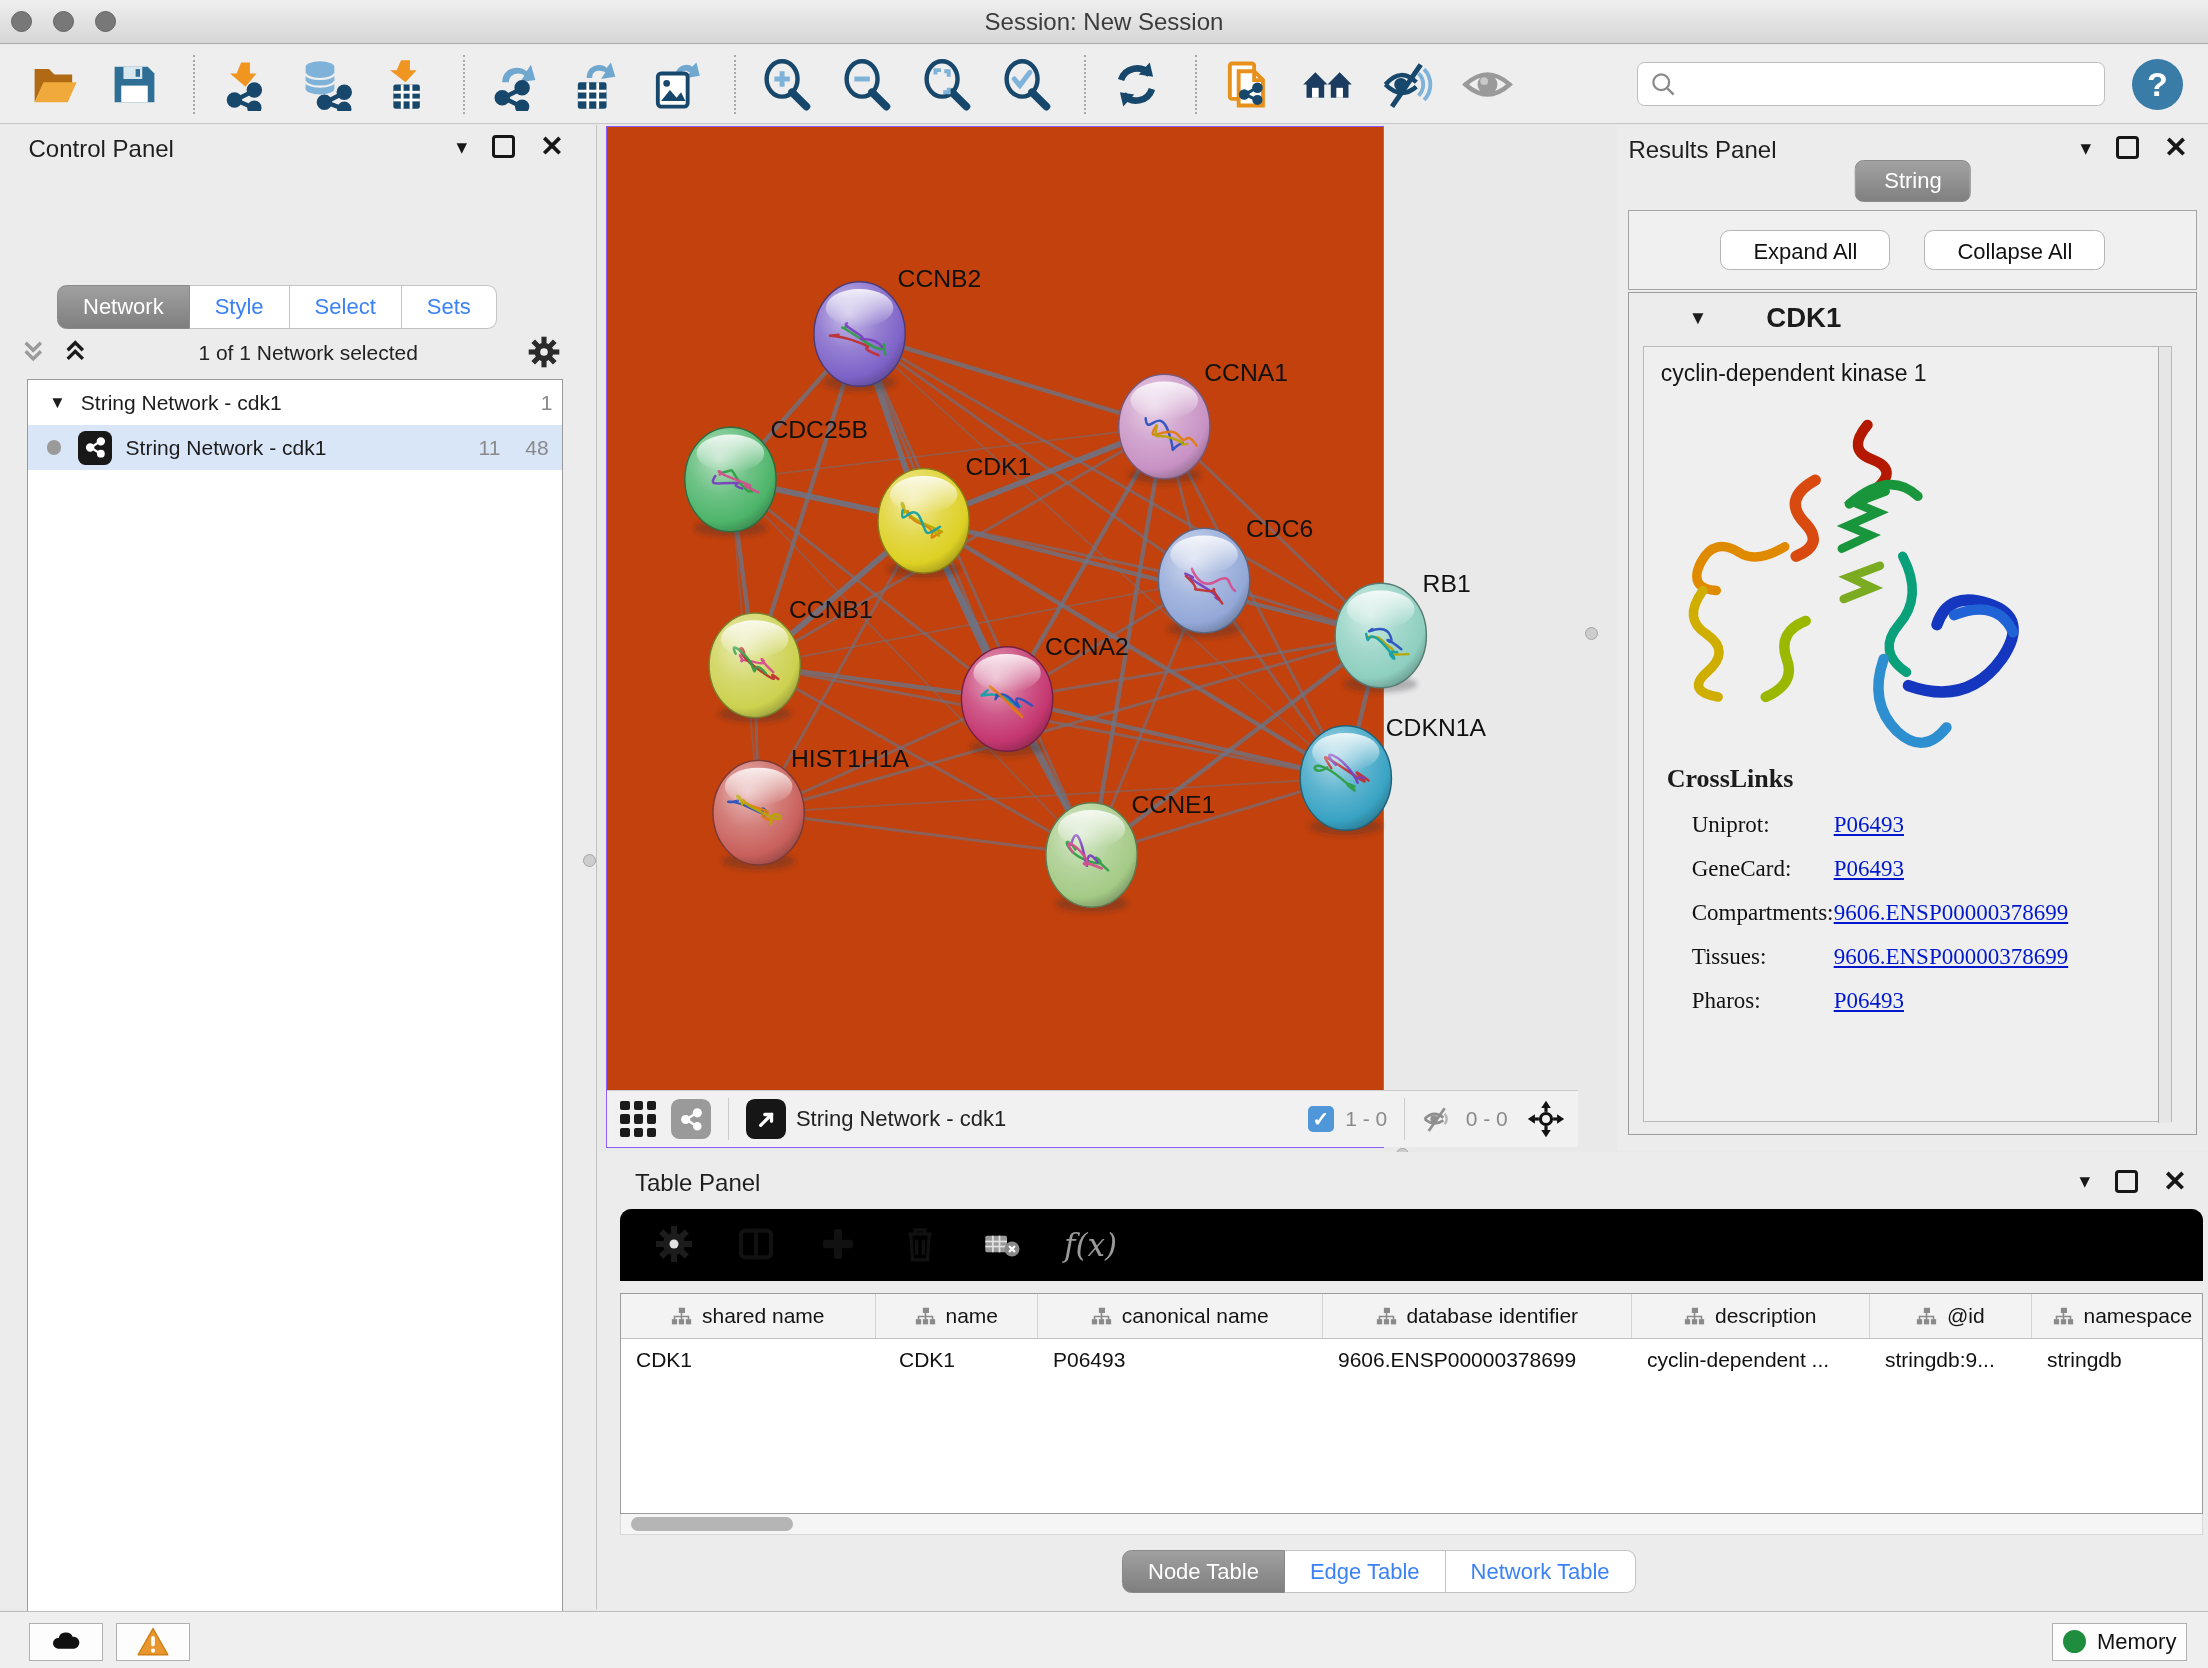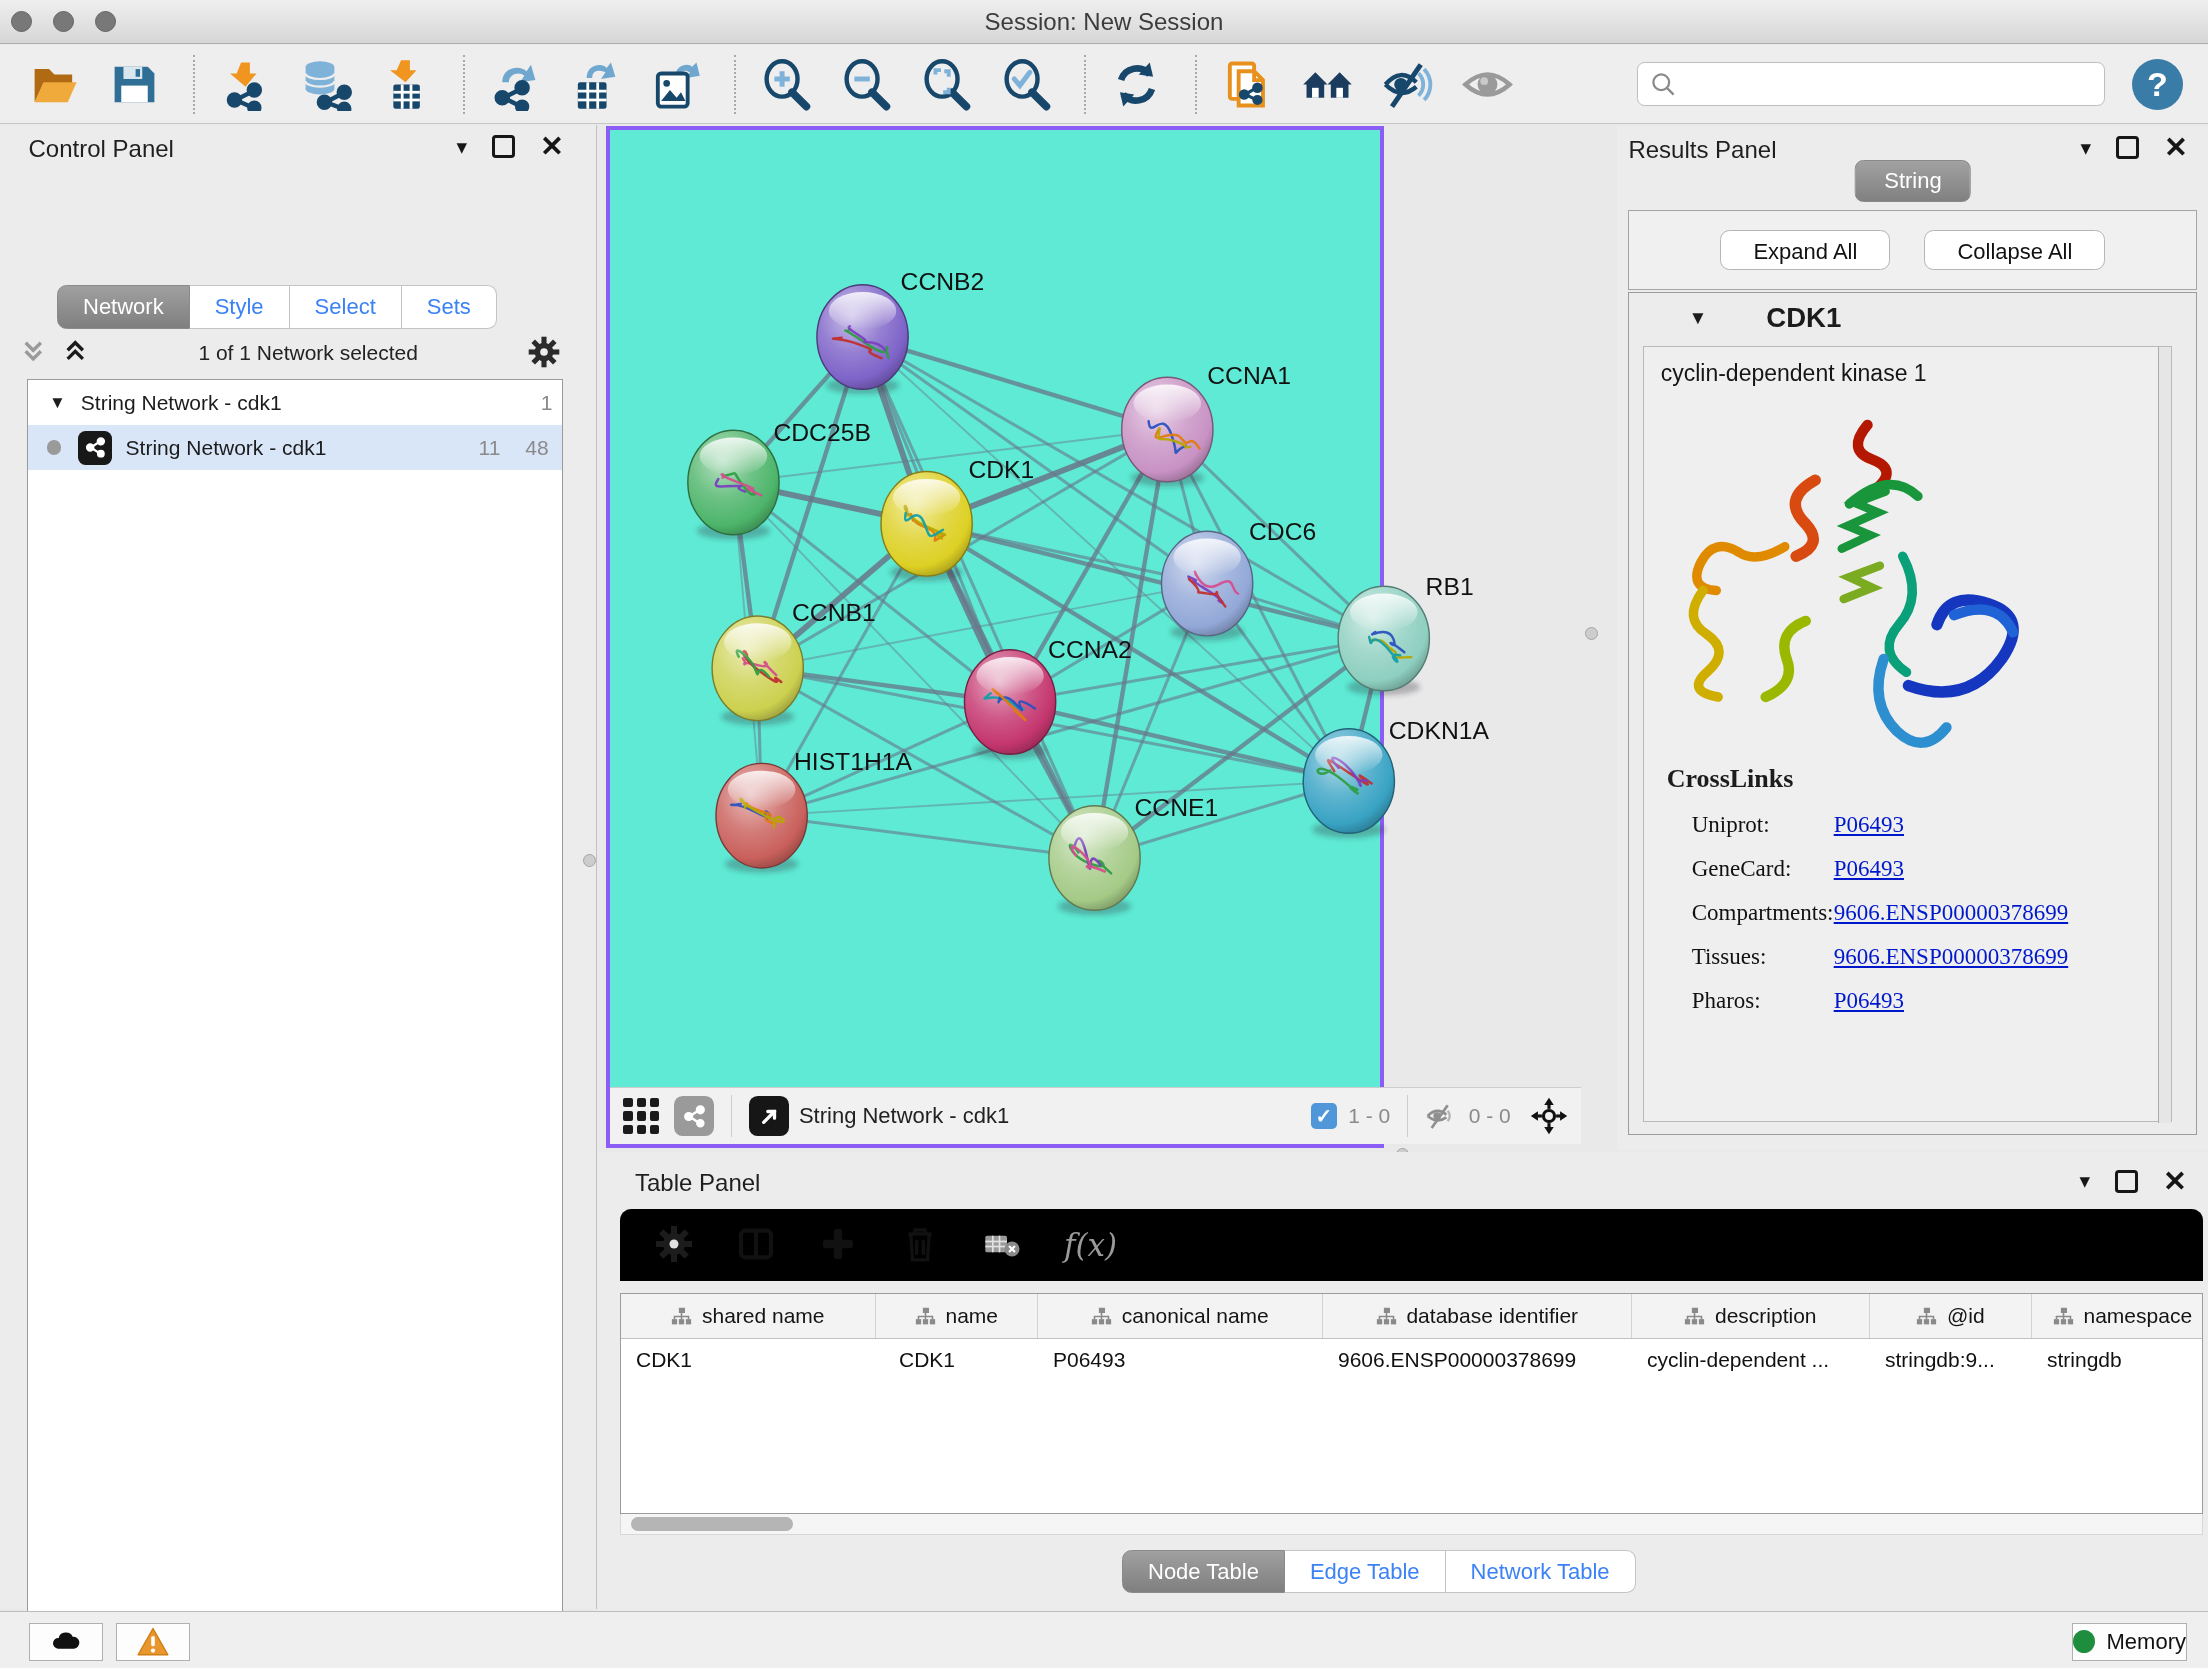--- a/index.html
+++ b/index.html
@@ -50,21 +50,21 @@
   .lrow { height:45px; display:flex; align-items:center; font-size:21px; }
   .lrow .cnt { color:#8a8a8a; margin-left:auto; padding-right:9.5px; }
   .lrow.sel { background:#d9e6f8; }
   .bullet { width:14.3px; height:14.3px; border-radius:50%; background:#9a9a9a; margin:0 17px 0 19px; }
   .appico { width:34px; height:34px; border-radius:7.6px; background:#181818; display:flex;
     align-items:center; justify-content:center; margin-right:13.3px; }
   .appico svg { width:23px; height:23px; }
 
   
   .canvaswrap { position:absolute; left:606px; top:126px; width:778px; height:1022px;
-    background:#5eead4; border:4px solid #8b5cf6; }
+    background:#c2410c; border:1px solid #8b5cf6; }
   .netsvg { position:absolute; left:0; top:0; }
   .cstatus { position:absolute; left:0; bottom:0; width:971px; height:57px; background:#f1f1f1;
     border-top:1px solid #cdcdcd; display:flex; align-items:center; padding:0 13.3px; }
   .gridico { display:grid; grid-template-columns:repeat(3,9.5px); grid-gap:3.8px; margin-right:15px; }
   .gridico i { width:9.5px; height:9.5px; background:#1b1b1b; border-radius:1.9px; }
   .sharebtn { width:40px; height:40px; border-radius:8.6px; display:flex; align-items:center; justify-content:center; }
   .sharebtn svg { width:25px; height:25px; }
   .csep { width:0; height:42px; border-left:1px solid #cccccc; margin:0 17px; }
   .cname { font-size:22px; color:#222; margin-left:9.5px; }
   .ccount { font-size:21px; color:#8a8a8a; margin-left:11.4px; }
@@ -1017,18 +1017,18 @@
       <path d="M12 34 a8 8 0 0 1 1 -16 a11 10 0 0 1 21 -2 a8 8 0 0 1 2 18 Z" fill="#111"></path>
     </svg>
   </div>
   <div class="bbtn" style="left:116px; width:74px">
     <svg viewBox="0 0 48 48" width="34" height="34">
       <path d="M24 5 L45 42 H3 Z" fill="#e8962e" stroke="#d07f14" stroke-width="2" stroke-linejoin="round"></path>
       <rect x="21.5" y="16" width="5" height="14" rx="2" fill="#fff"></rect>
       <circle cx="24" cy="36" r="3" fill="#fff"></circle>
     </svg>
   </div>
-  <div class="bbtn" style="right:21px; width:115px">
+  <div class="bbtn" style="right:21px; width:135px">
     <span class="memdot"></span>
     <span class="memtxt">Memory</span>
   </div>
 </div>
 
 
 </body></html>

